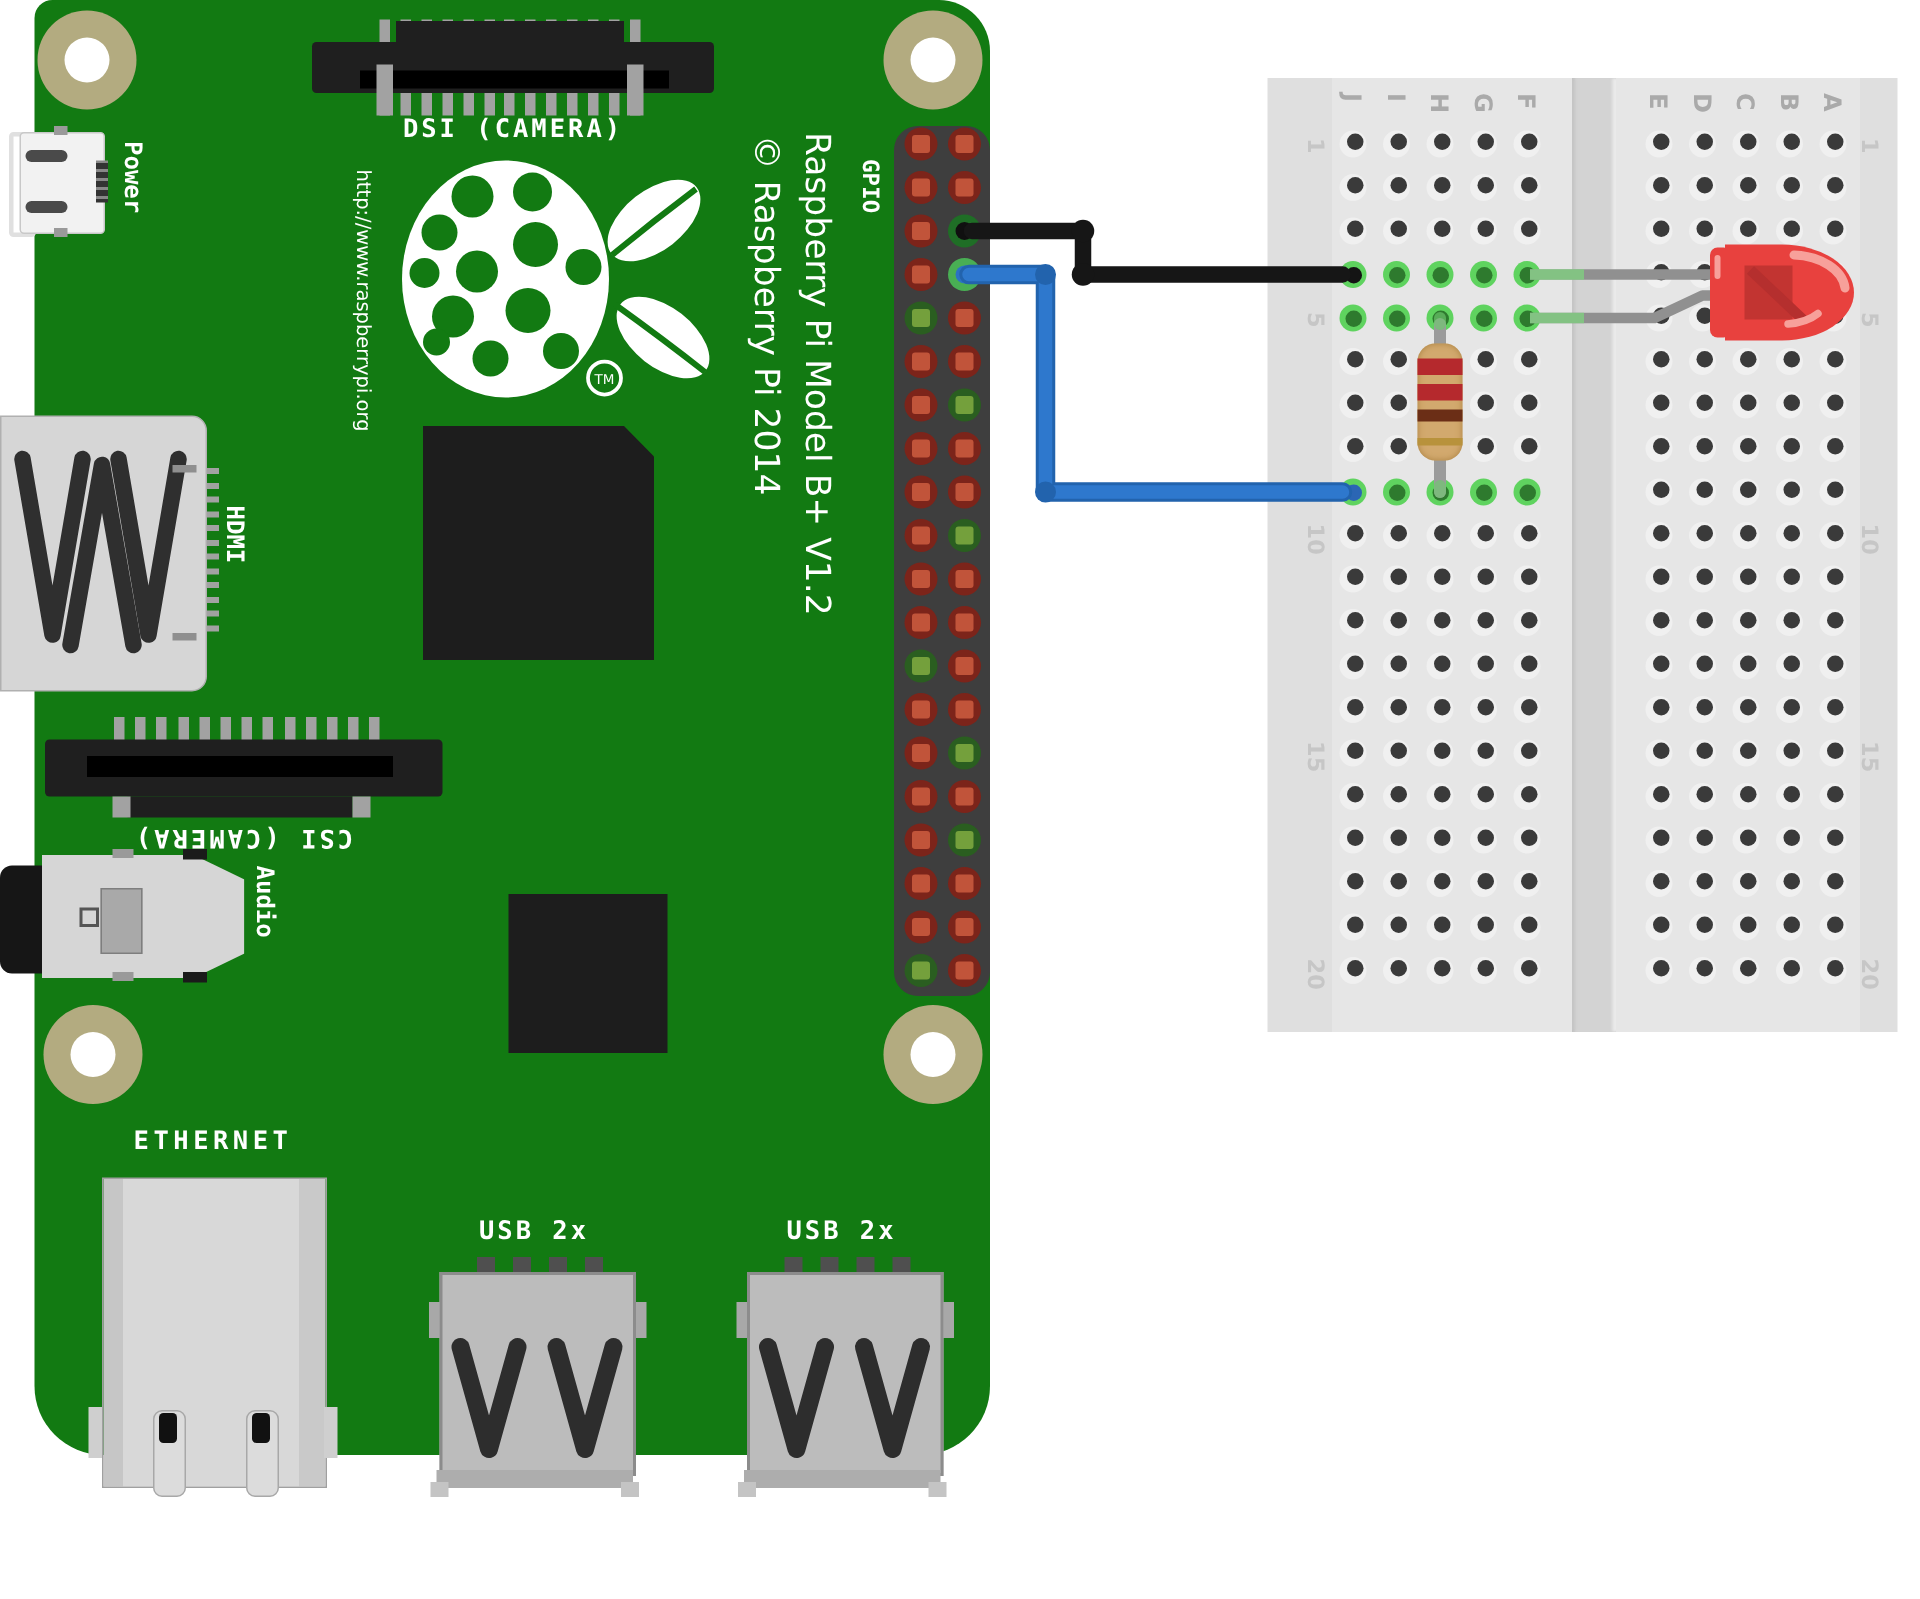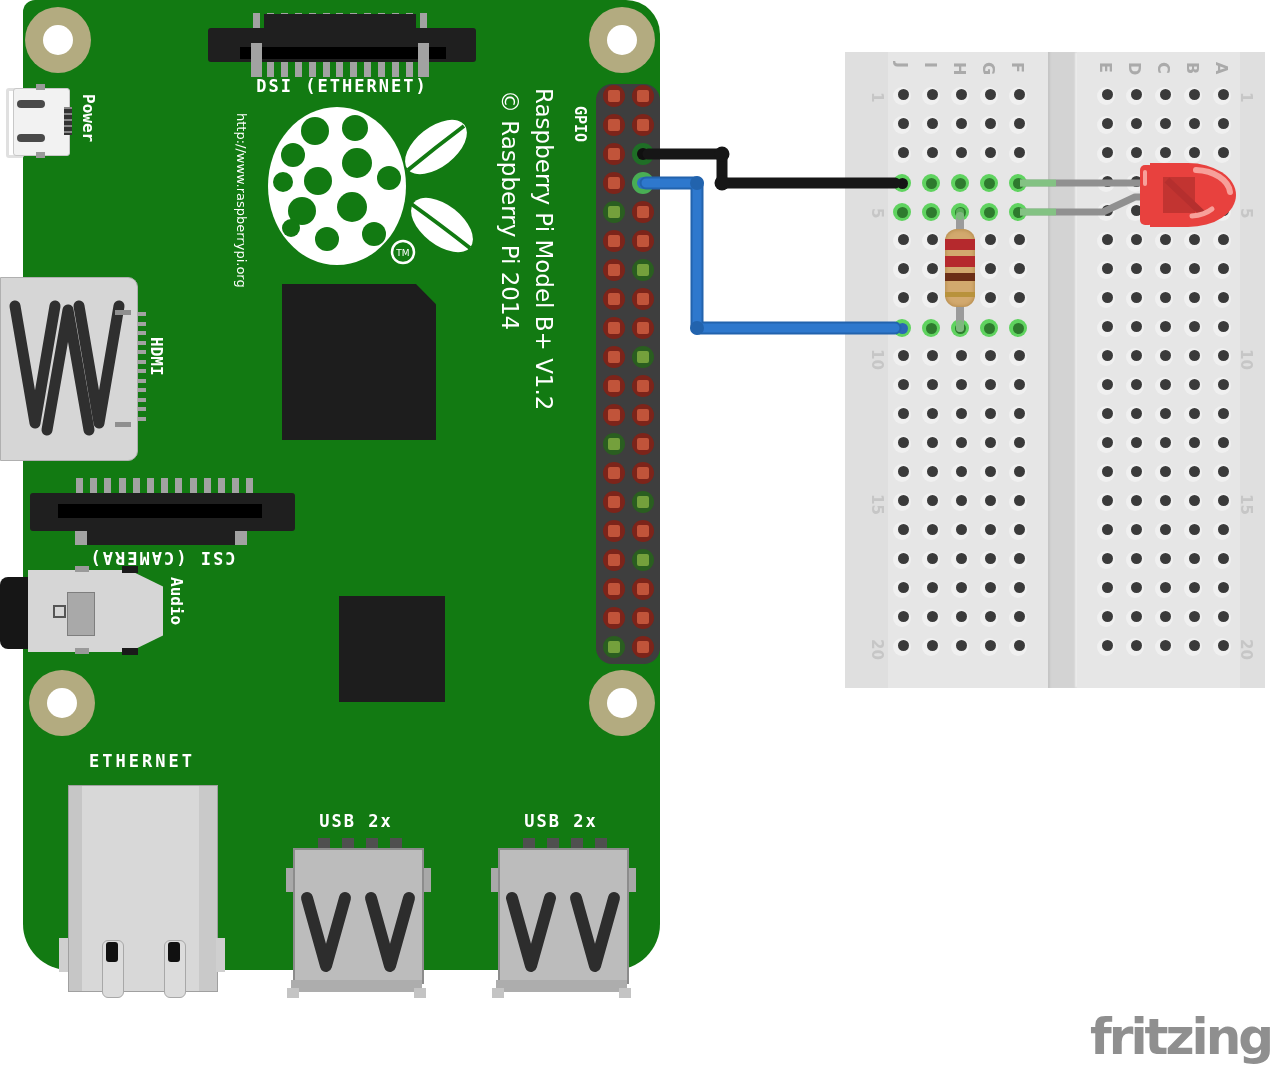--- a/index.html
+++ b/index.html
@@ -73,21 +73,21 @@
 
     <div class="chip" style="left:259px;top:284px;width:154px;height:156px;
          clip-path:polygon(0 0,87% 0,100% 13%,100% 100%,0 100%);"></div>
     <div class="chip" style="left:316px;top:596px;width:106px;height:106px;"></div>
 
     <div class="conn" style="left:185px;top:28px;width:268px;height:34px;background:#1f1f1f;border-radius:3px;"></div>
     <div class="conn" style="left:241px;top:14px;width:152px;height:16px;background:#1f1f1f;"></div>
     <div class="conn" style="left:217px;top:47px;width:206px;height:12px;background:#000;"></div>
     <div class="conn" style="left:228px;top:43px;width:11px;height:34px;background:#a2a2a2;"></div>
     <div class="conn" style="left:395px;top:43px;width:11px;height:34px;background:#a2a2a2;"></div>
-    <div class="slabel hcenter" style="left:319px;top:76px;">DSI (ETHERNET)</div>
+    <div class="slabel hcenter" style="left:319px;top:76px;">DSI (CAMERA)</div>
 
     <div class="conn" style="left:-17px;top:88px;width:12px;height:64px;border:3px solid #e0e0e0;border-radius:3px;background:none;"></div>
     <div class="conn" style="left:-10px;top:88px;width:55px;height:66px;background:#f2f2f2;border:1px solid #c8c8c8;border-radius:3px;"></div>
     <div class="conn" style="left:-6px;top:100px;width:28px;height:8px;background:#4a4a4a;border-radius:4px;"></div>
     <div class="conn" style="left:-6px;top:134px;width:28px;height:8px;background:#4a4a4a;border-radius:4px;"></div>
     <div class="conn" style="left:41px;top:107px;width:8px;height:28px;background:repeating-linear-gradient(#888 0 2px,#333 2px 6px);"></div>
     <div class="conn" style="left:13px;top:84px;width:9px;height:6px;background:#9a9a9a;"></div>
     <div class="conn" style="left:13px;top:152px;width:9px;height:6px;background:#9a9a9a;"></div>
     <div class="vrot vmono" style="left:75px;top:94px;font-size:16px;">Power</div>
 
@@ -1040,14 +1040,13 @@
       <rect x="1140" y="165" width="14" height="60" rx="5" fill="#e8413e"></rect>
       <path d="M1150,163 h38 a48,32 0 0 1 0,64 h-38 z" fill="#e8413e"></path>
       <rect x="1163" y="177" width="32" height="36" fill="#c23431"></rect>
       <path d="M1167,180 L1203,214" stroke-width="7" fill="none" stroke="#b52f2e"></path>
       <path d="M1196,170 a36,24 0 0 1 34,22" fill="none" stroke-width="6" stroke-linecap="round" stroke="#f7a09a"></path>
       <path d="M1192,216 a30,18 0 0 0 20,-7" fill="none" stroke-width="5" stroke-linecap="round" stroke="#f7a09a"></path>
       <rect x="1143" y="170" width="4" height="16" rx="2" fill="#f7a09a"></rect>
     </g>
   </svg>
 
-  <div id="watermark">fritzing</div>
 </div>
 
 </body></html>

